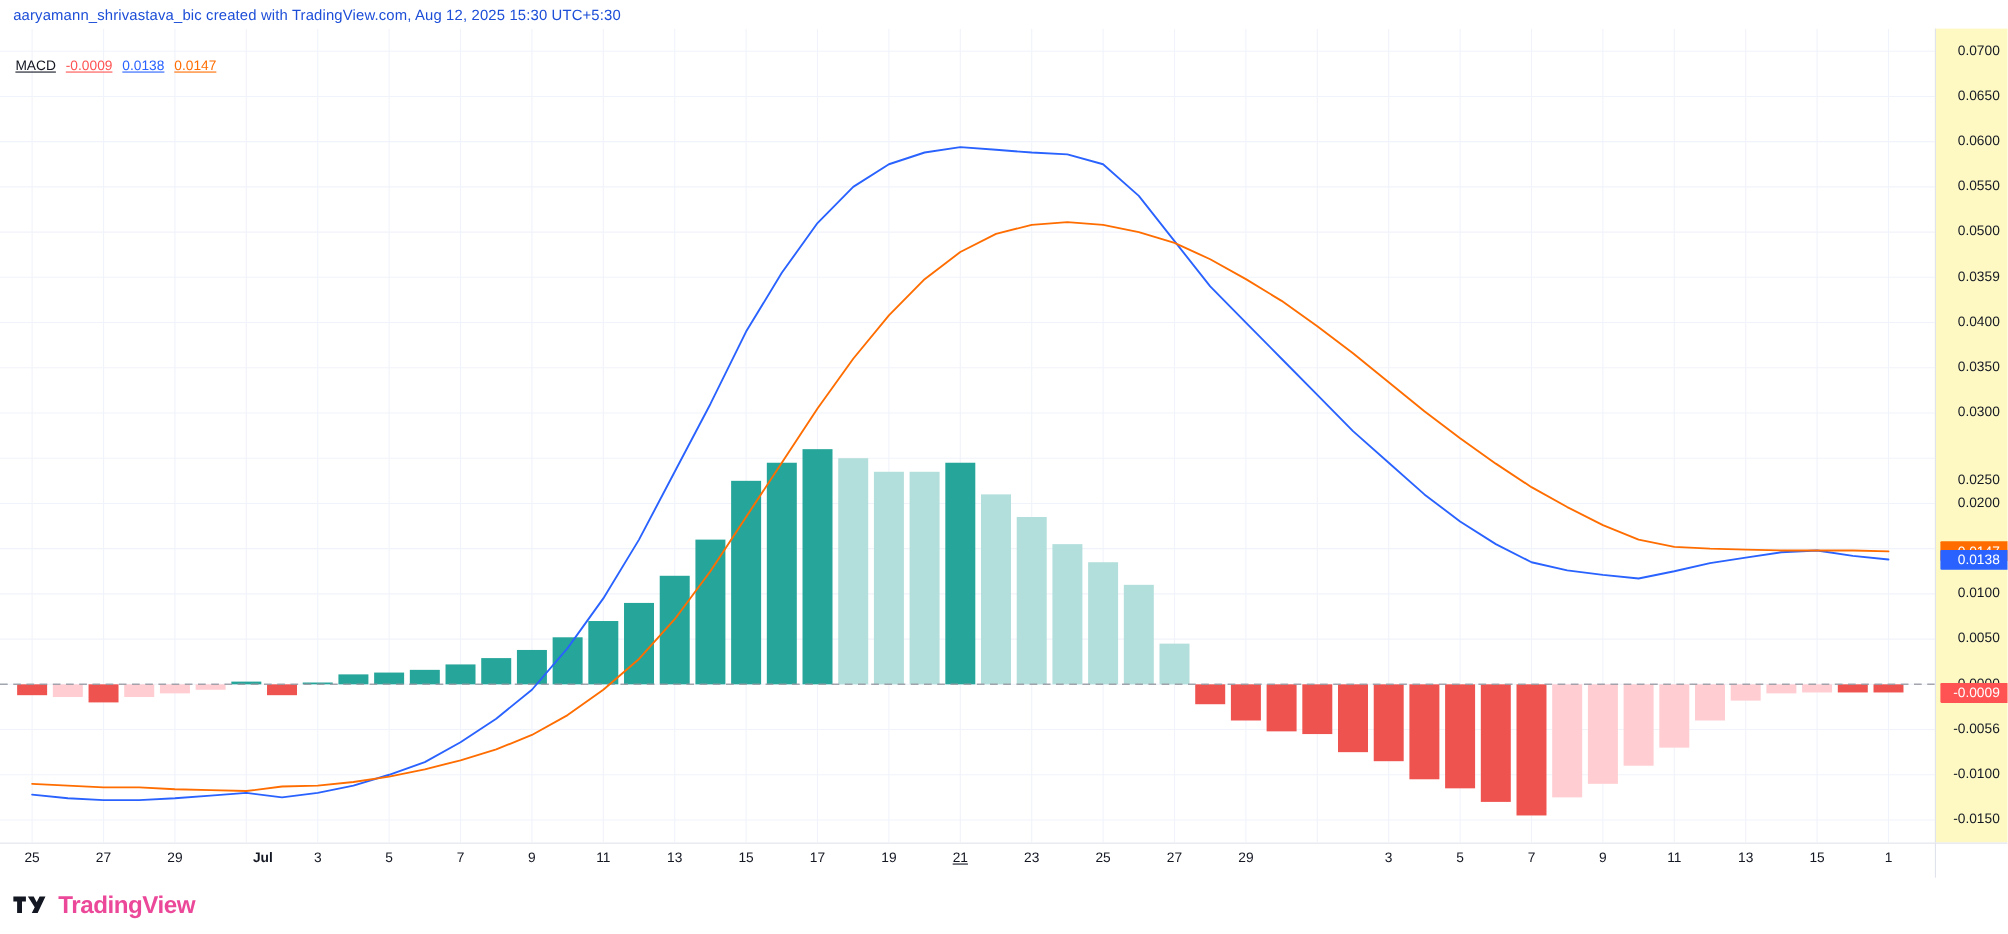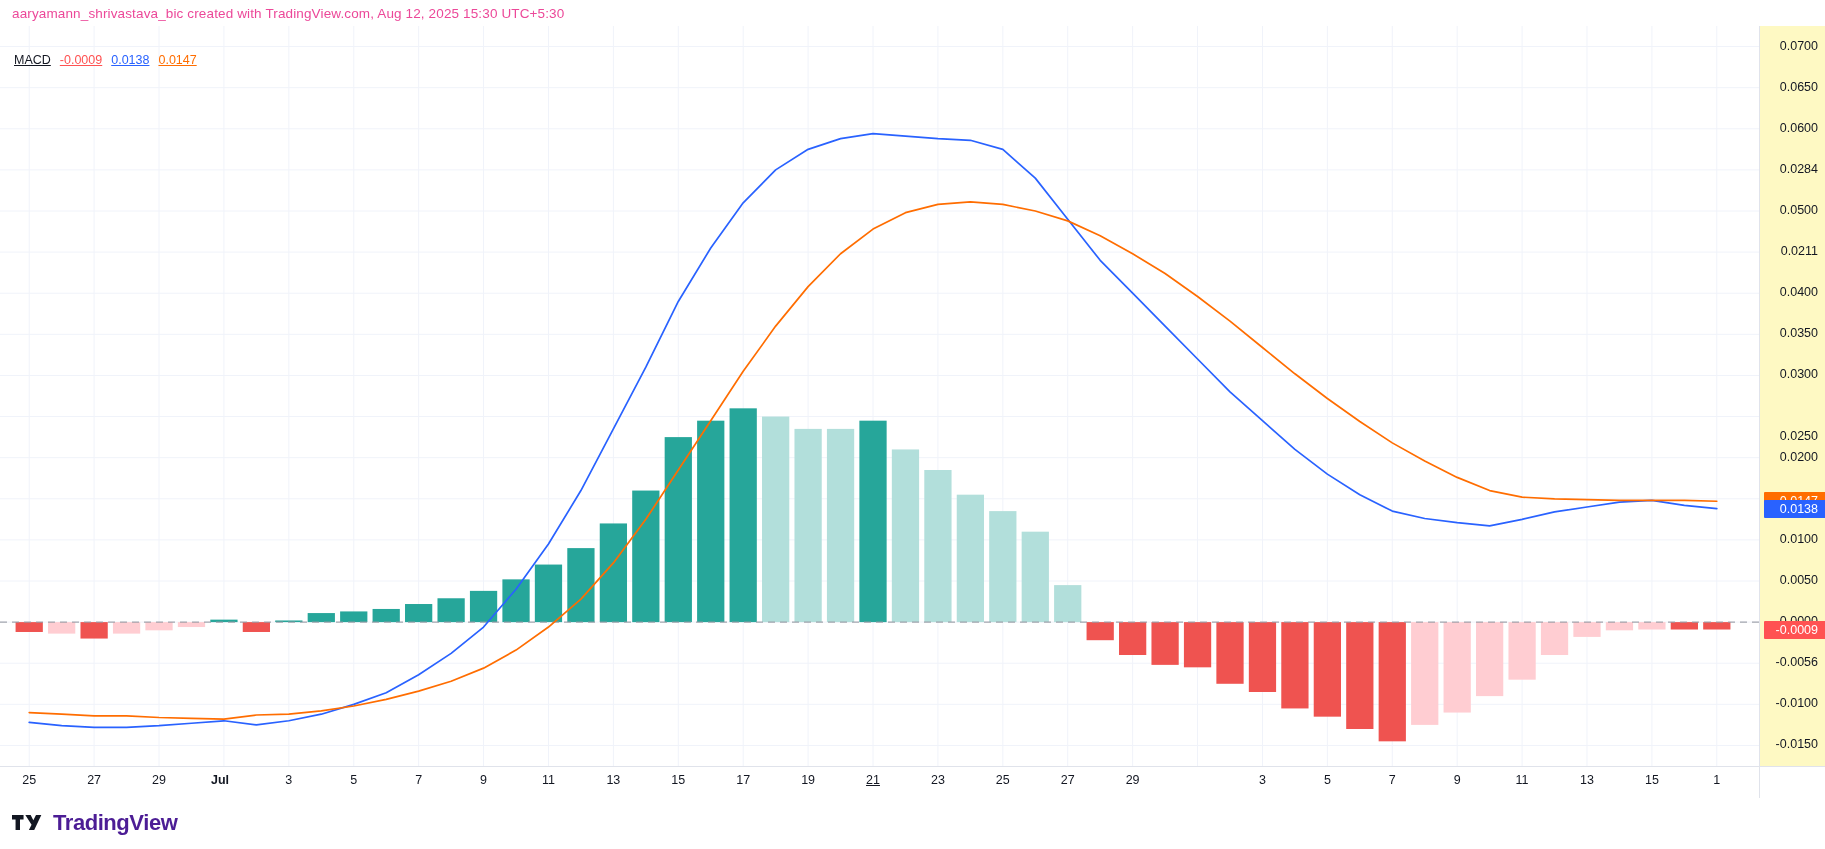--- a/index.html
+++ b/index.html
@@ -3,21 +3,21 @@
 <meta charset="utf-8">
 <style>
   html,body{margin:0;padding:0;background:#ffffff;}
   body{
     width:1825px;height:849px;position:relative;overflow:hidden;
     font-family:"Liberation Sans","DejaVu Sans",sans-serif;
     -webkit-font-smoothing:antialiased;
   }
   .attribution{
     position:absolute;left:12px;top:6px;
-    font-size:13.5px;color:#ec4899;letter-spacing:0.01em;white-space:nowrap;
+    font-size:13.5px;color:#1d4ed8;letter-spacing:0.01em;white-space:nowrap;
   }
   .pane{
     position:absolute;left:0;top:26px;width:1759px;height:740px;
     background:#ffffff;overflow:hidden;
   }
   .plot{position:absolute;left:0;top:0;width:1759px;height:740px;}
   .plot svg{display:block;}
   .legend{
     position:absolute;left:14px;top:28px;
     font-size:12.5px;line-height:1;white-space:nowrap;z-index:6;
@@ -61,21 +61,21 @@
     background:#ffffff;border-top:1px solid #e0e3eb;border-left:1px solid #e0e3eb;
     box-sizing:border-box;
   }
   .footer{
     position:absolute;left:0;top:798px;width:1825px;height:51px;background:#ffffff;
   }
   .brand{
     position:absolute;left:12px;top:12px;display:flex;align-items:center;gap:9px;
   }
   .brand-text{
-    font-size:22px;font-weight:bold;color:#4c1d95;letter-spacing:-0.02em;
+    font-size:22px;font-weight:bold;color:#ec4899;letter-spacing:-0.02em;
   }
 </style>
 </head>
 <body>
 
 <div class="attribution">aaryamann_shrivastava_bic created with TradingView.com, Aug 12, 2025 15:30 UTC+5:30</div>
 
 <div class="pane">
   <div class="legend">
     <span class="lg-title">MACD</span><span class="lg-hist">-0.0009</span><span class="lg-macd">0.0138</span><span class="lg-signal">0.0147</span>
@@ -184,23 +184,23 @@
         <path d="M29.21 696.42 L61.66 699.71 L94.12 701.36 L126.57 701.36 L159.02 699.71 L191.48 697.24 L223.93 694.78 L256.39 698.89 L288.84 694.78 L321.29 688.20 L353.75 678.33 L386.20 666.82 L418.65 648.73 L451.11 627.36 L483.56 601.04 L516.02 563.22 L548.47 518.00 L580.92 464.56 L613.38 402.89 L645.83 341.22 L678.29 275.44 L710.74 222.00 L743.19 176.78 L775.65 143.89 L808.10 123.33 L840.56 112.64 L873.01 107.71 L905.46 110.18 L937.92 112.64 L970.37 114.29 L1002.82 123.33 L1035.28 152.11 L1067.73 193.22 L1100.19 234.33 L1132.64 267.22 L1165.09 300.11 L1197.55 333.00 L1230.00 365.89 L1262.46 394.67 L1294.91 423.44 L1327.36 448.11 L1359.82 468.67 L1392.27 485.11 L1424.73 492.51 L1457.18 496.62 L1489.63 499.91 L1522.09 493.33 L1554.54 485.93 L1586.99 481.00 L1619.45 476.07 L1651.90 474.42 L1684.36 479.36 L1716.81 482.64" fill="none" stroke="#2962ff" stroke-width="1.7" stroke-linejoin="round" stroke-linecap="round"></path>
         <path d="M29.21 686.56 L61.66 688.20 L94.12 689.84 L126.57 689.84 L159.02 691.49 L191.48 692.31 L223.93 693.13 L256.39 689.02 L288.84 688.20 L321.29 684.91 L353.75 679.98 L386.20 673.40 L418.65 665.18 L451.11 655.31 L483.56 642.16 L516.02 624.07 L548.47 601.04 L580.92 573.09 L613.38 536.91 L645.83 493.33 L678.29 444.00 L710.74 394.67 L743.19 345.33 L775.65 300.11 L808.10 260.64 L840.56 227.76 L873.01 203.09 L905.46 186.64 L937.92 178.42 L970.37 175.96 L1002.82 178.42 L1035.28 185.00 L1067.73 194.87 L1100.19 209.67 L1132.64 227.76 L1165.09 247.49 L1197.55 270.51 L1230.00 295.18 L1262.46 321.49 L1294.91 347.80 L1327.36 372.47 L1359.82 395.49 L1392.27 416.87 L1424.73 434.96 L1457.18 451.40 L1489.63 464.56 L1522.09 471.13 L1554.54 472.78 L1586.99 473.60 L1619.45 474.42 L1651.90 474.42 L1684.36 474.42 L1716.81 475.24" fill="none" stroke="#ff6d00" stroke-width="1.7" stroke-linejoin="round" stroke-linecap="round"></path>
       </svg>
   </div>
 </div>
 
 <div class="price-axis" id="price-axis">
     <div class="tick" style="top: 20.56px;">0.0700</div>
     <div class="tick" style="top: 61.67px;">0.0650</div>
     <div class="tick" style="top: 102.78px;">0.0600</div>
-    <div class="tick" style="top: 143.89px;">0.0284</div>
+    <div class="tick" style="top: 143.89px;">0.0550</div>
     <div class="tick" style="top: 185px;">0.0500</div>
-    <div class="tick" style="top: 226.11px;">0.0211</div>
+    <div class="tick" style="top: 226.11px;">0.0359</div>
     <div class="tick" style="top: 267.22px;">0.0400</div>
     <div class="tick" style="top: 308.33px;">0.0350</div>
     <div class="tick" style="top: 349.44px;">0.0300</div>
     <div class="tick" style="top: 390.56px; margin-top: 12px;">0.0250</div>
     <div class="tick" style="top: 431.67px;">0.0200</div>
     <div class="tick" style="top: 472.78px;">0.0150</div>
     <div class="tick" style="top: 513.89px;">0.0100</div>
     <div class="tick" style="top: 555px;">0.0050</div>
     <div class="tick" style="top: 596.11px;">0.0000</div>
     <div class="tick" style="top: 637.22px;">-0.0056</div>
@@ -208,21 +208,21 @@
     <div class="tick" style="top: 719.44px;">-0.0150</div>
     <div class="tag tag-signal" style="top: 475.24px; background: rgb(255, 109, 0); width: 62px;">0.0147</div>
     <div class="tag tag-macd" style="top: 482.64px; background: rgb(41, 98, 255); width: 62px;">0.0138</div>
     <div class="tag tag-hist" style="top: 603.51px; background: rgb(255, 82, 82); width: 62px;">-0.0009</div>
   </div>
 
 <div class="time-axis" id="time-axis">
     <div class="tlbl" style="left: 29.21px;">25</div>
     <div class="tlbl" style="left: 94.12px;">27</div>
     <div class="tlbl" style="left: 159.02px;">29</div>
-    <div class="tlbl major" style="left: 220px;">Jul</div>
+    <div class="tlbl major" style="left: 239px;">Jul</div>
     <div class="tlbl" style="left: 288.84px;">3</div>
     <div class="tlbl" style="left: 353.75px;">5</div>
     <div class="tlbl" style="left: 418.65px;">7</div>
     <div class="tlbl" style="left: 483.56px;">9</div>
     <div class="tlbl" style="left: 548.47px;">11</div>
     <div class="tlbl" style="left: 613.38px;">13</div>
     <div class="tlbl" style="left: 678.29px;">15</div>
     <div class="tlbl" style="left: 743.19px;">17</div>
     <div class="tlbl" style="left: 808.1px;">19</div>
     <div class="tlbl" style="left: 873.01px; text-decoration: underline;">21</div>

